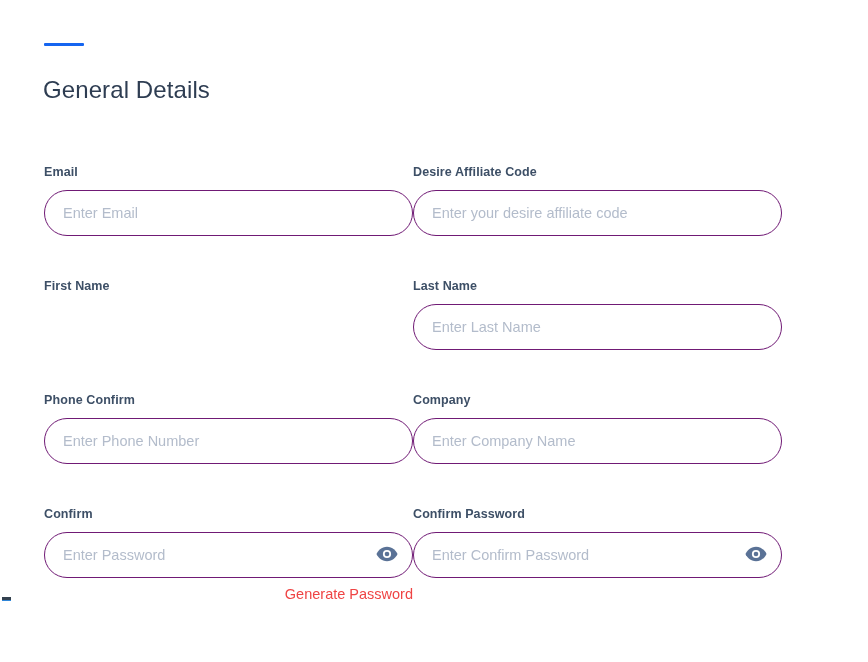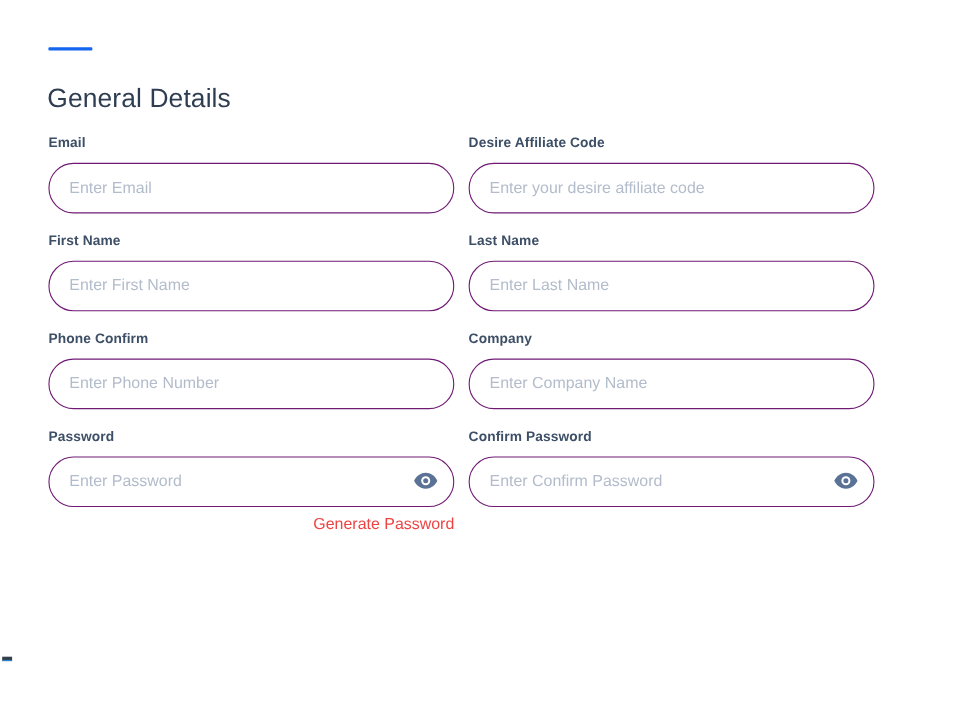--- a/index.html
+++ b/index.html
@@ -49,22 +49,22 @@
   
   .form-grid {
     position: absolute;
     left: 44px;
     top: 122px;
     width: 751px;
   }
 
   .form-row {
     display: flex;
-    justify-content: space-between;
     margin-bottom: 17px;
+    margin-top: 42px;
   }
 
   .field {
     width: 369px;
     position: relative;
   }
 
   .field-label {
     display: block;
     font-size: 12.5px;
@@ -180,23 +180,20 @@
           <input class="text-input" type="text" placeholder="Enter your desire affiliate code" style="">
         </div>
       </div>
 
     </div>
 
     <div class="form-row">
 
       <div class="field">
         <label class="field-label">First Name</label>
-        <div class="input-wrap">
-          <input class="text-input" type="text" placeholder="Enter First Name" style="">
-        </div>
       </div>
 
       <div class="field">
         <label class="field-label">Last Name</label>
         <div class="input-wrap">
           <input class="text-input" type="text" placeholder="Enter Last Name" style="">
         </div>
       </div>
 
     </div>
@@ -215,21 +212,21 @@
         <div class="input-wrap">
           <input class="text-input" type="text" placeholder="Enter Company Name" style="">
         </div>
       </div>
 
     </div>
 
     <div class="form-row">
 
       <div class="field">
-        <label class="field-label">Password</label>
+        <label class="field-label">Confirm</label>
         <div class="input-wrap">
           <input class="text-input has-icon" type="text" placeholder="Enter Password" style="">
           <button class="eye-btn">
             <span>
               <svg width="22" height="16" viewBox="0 0 22 16" xmlns="http://www.w3.org/2000/svg">
                 <path d="M11 0.7C5.6 0.7 1.5 5.1 0.5 8c1 2.9 5.1 7.3 10.5 7.3S20.5 10.9 21.5 8C20.5 5.1 16.4 0.7 11 0.7z" fill="#5a7296"></path>
                 <circle cx="11" cy="8" r="4.1" fill="#ffffff"></circle>
                 <circle cx="11" cy="8" r="2.3" fill="#5a7296"></circle>
               </svg>
             </span>

